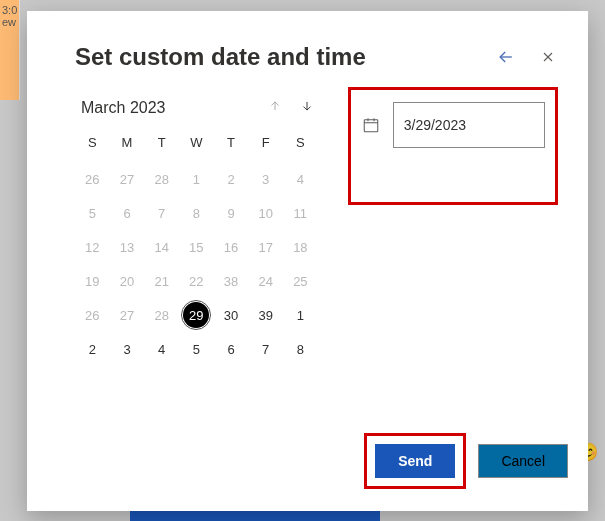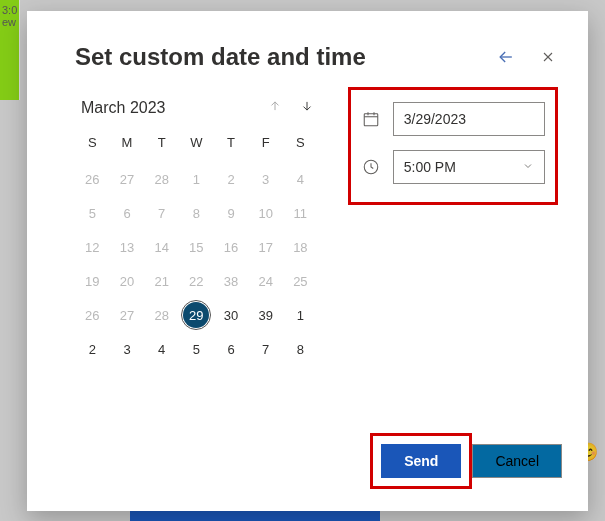--- a/index.html
+++ b/index.html
@@ -8,21 +8,21 @@
       background: #c8c8c8;
       width: 605px;
       height: 521px;
       position: relative;
       overflow: hidden;
     }
     .bg-partial {
       position: absolute;
       left: 0; top: 0;
       width: 20px; height: 100px;
-      background: #84cc16;
+      background: #fdba74;
       border-right: 1px solid #ddd;
       font-size: 11px;
       color: #555;
       padding: 4px 2px;
     }
     .modal {
       position: absolute;
       left: 27px;
       top: 11px;
       width: 561px;
@@ -99,21 +99,21 @@
       height: 26px;
       display: flex;
       align-items: center;
       justify-content: center;
       cursor: pointer;
       margin: 0 auto;
       width: 28px;
     }
     .day.muted { color: #b9b9b9; cursor: default; text-align: right; }
     .day.selected {
-      background: #0c4a6e;
+      background: #000000;
       color: #fff;
       border-radius: 50%;
       width: 26px;
       height: 26px;
       outline: 1px solid #555;
       outline-offset: 1px;
     }
     .datetime-panel {
       padding-top: 0;
       border: 3px solid #d10000;
@@ -131,35 +131,36 @@
     .dt-row:last-child { margin-bottom: 0; }
     .dt-icon {
       color: #605e5c;
       width: 20px;
       display: flex;
       justify-content: center;
     }
     .dt-input {
       flex: 1;
       border: 1px solid #8a8886;
-      height: 34px;
+      height: 46px;
       padding: 0 10px;
       font-size: 14px;
       color: #323130;
       display: flex;
       align-items: center;
       justify-content: space-between;
       background: #fff;
     }
     .chev { color: #605e5c; }
     .footer {
       position: absolute;
       bottom: 22px;
-      right: 26px;
-      display: flex;
+      right: 20px;
+      display: flex;
+      gap: 12px;
       align-items: center;
     }
     .send-wrap {
       border: 3px solid #d10000;
       padding: 8px;
     }
     .btn {
       height: 34px;
       padding: 0 22px;
       font-size: 14px;
@@ -298,36 +299,20 @@
               <rect x="3" y="5" width="18" height="16" rx="1"></rect>
               <path d="M3 9h18"></path>
               <path d="M8 3v4"></path>
               <path d="M16 3v4"></path>
             </svg>
         </span>
         <div class="dt-input">
           <span>3/29/2023</span>
         </div>
       </div>
-      <div class="dt-row">
-        <span class="dt-icon">
-          <svg width="18" height="18" viewBox="0 0 24 24" fill="none" stroke="currentColor" stroke-width="1.4">
-              <circle cx="12" cy="12" r="9"></circle>
-              <path d="M12 7v5l3 2"></path>
-            </svg>
-        </span>
-        <div class="dt-input">
-          <span>5:00 PM</span>
-          <span class="chev">
-            <svg width="12" height="12" viewBox="0 0 24 24" fill="none" stroke="currentColor" stroke-width="1.6">
-                <path d="M6 9l6 6 6-6"></path>
-              </svg>
-          </span>
-        </div>
-      </div>
     </div>
 
   </div>
 
   <div class="footer">
     <div class="send-wrap">
       <button class="btn primary">
         <span>Send</span>
       </button>
     </div>

